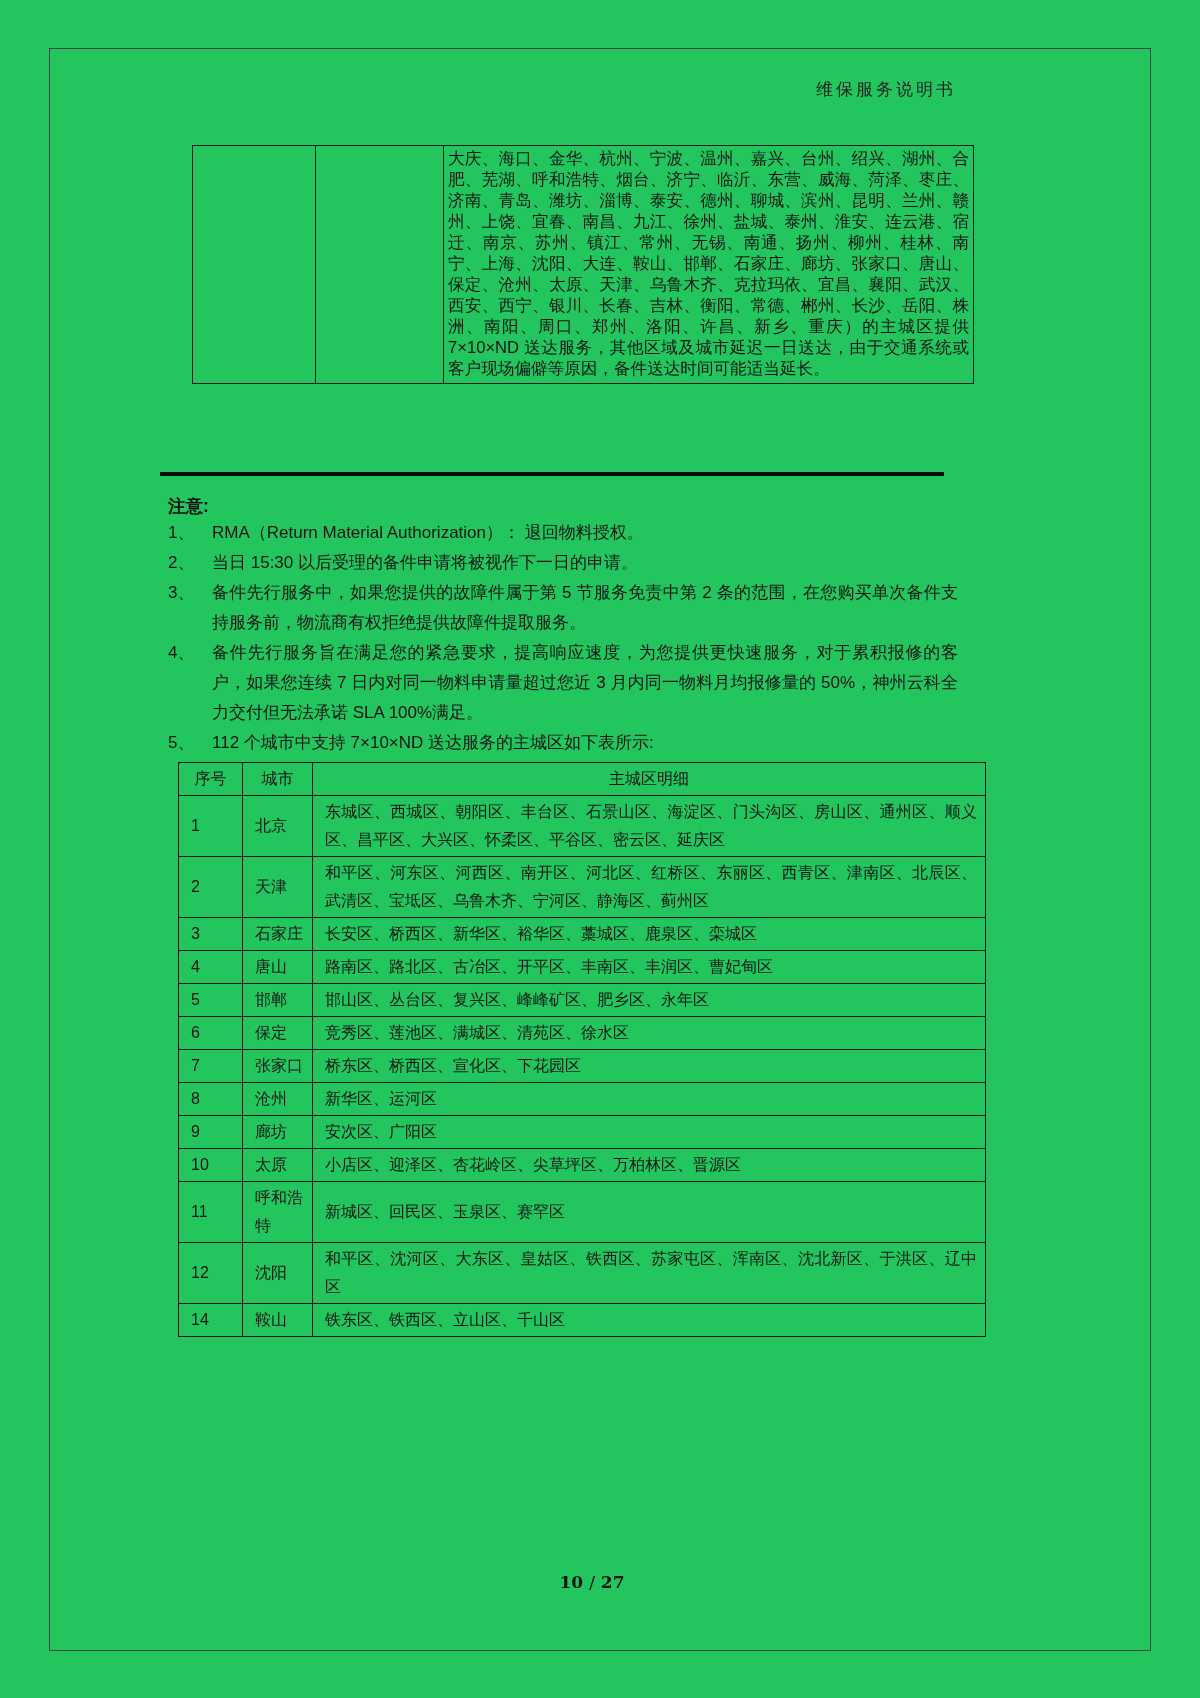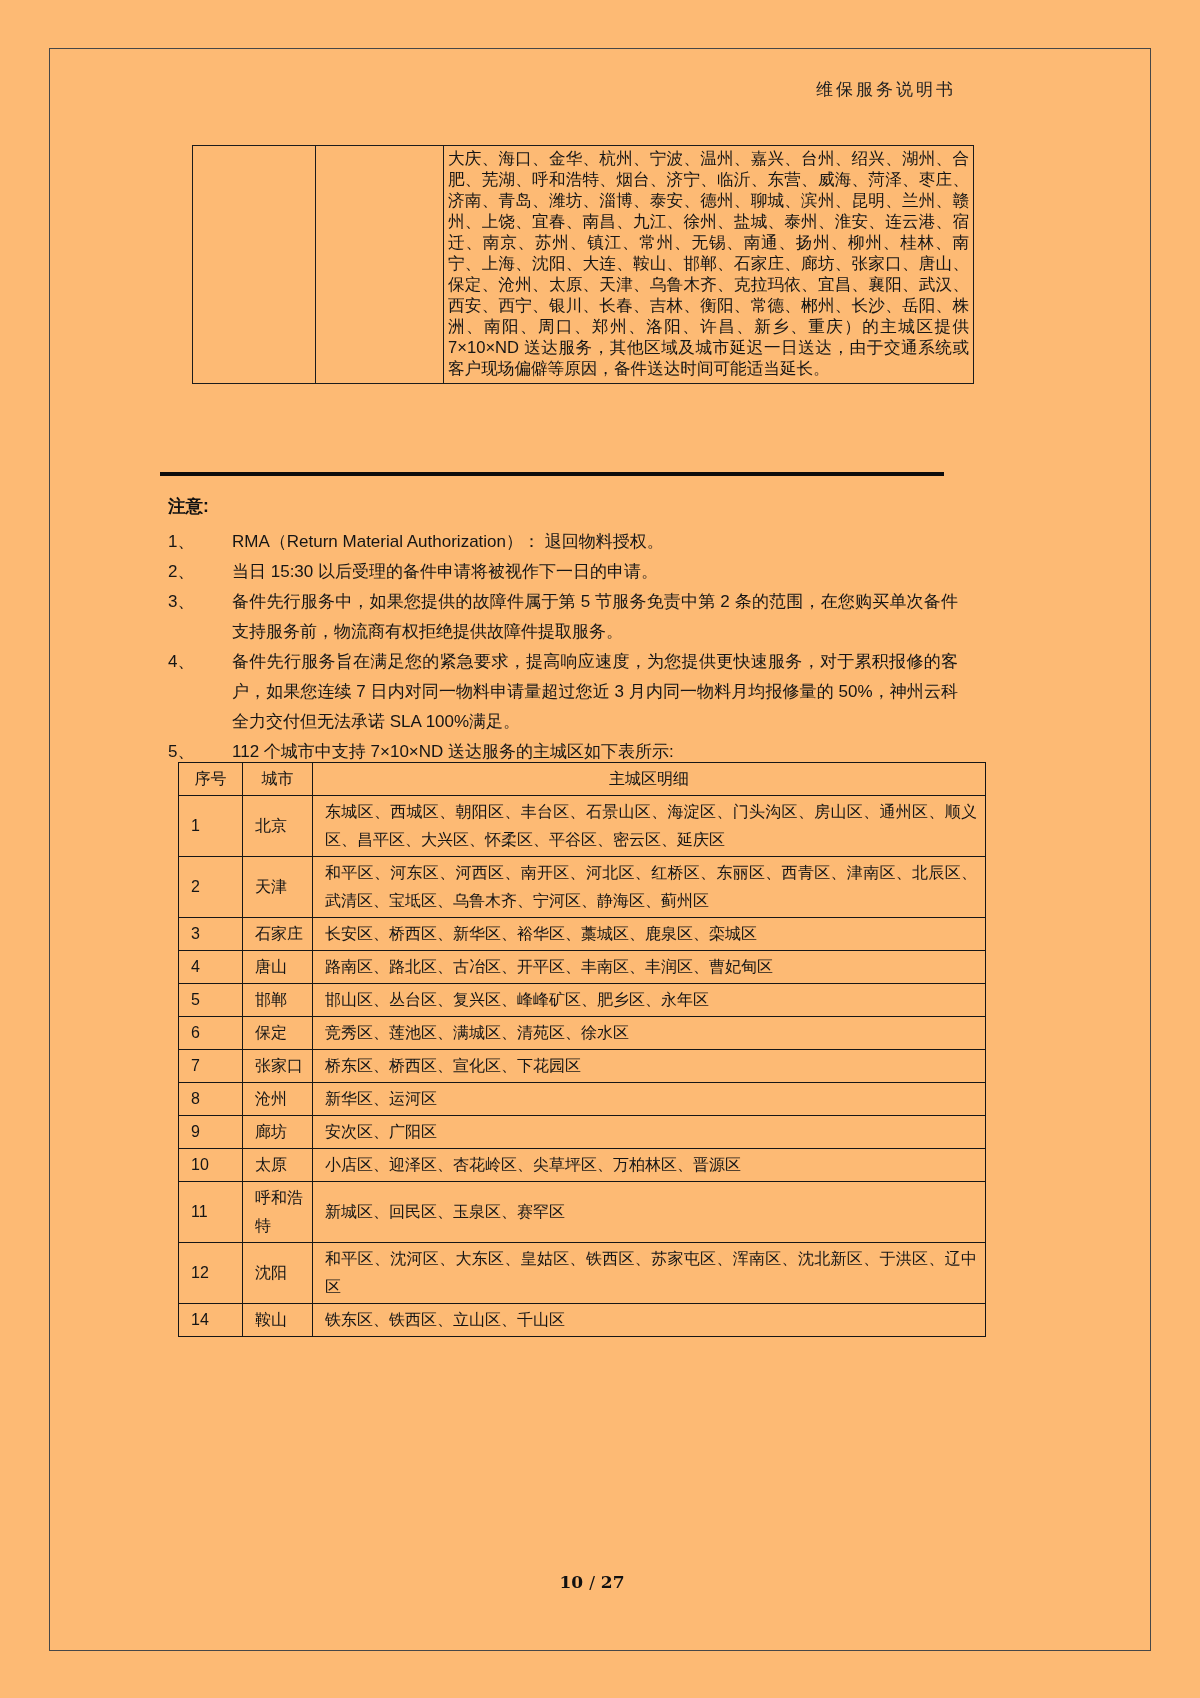--- a/index.html
+++ b/index.html
@@ -1,17 +1,17 @@
 <!DOCTYPE html>
 <html><head>
 <meta charset="utf-8">
 <style>
   html,body { margin:0; padding:0; background:#ffffff; }
   .page {
-    position:relative; width:1200px; height:1698px; background:#fdba74;
+    position:relative; width:1200px; height:1698px; background:#22c55e;
     color:#1a1a1a; font-family:"Liberation Sans", sans-serif;
     overflow:hidden;
   }
   .frame {
     position:absolute; left:49px; top:48px; width:1100px; height:1601px;
     border:1.5px solid #474747;
   }
   .header-title {
     position:absolute; top:78px; left:0; right:244px; text-align:right;
     font-family:"DejaVu Serif", serif; font-size:17px; letter-spacing:3px;
@@ -31,24 +31,24 @@
     width:521px; padding:2px 4px 4px 4px;
     font-size:16.6px; line-height:21px; text-align:justify;
     text-justify:inter-ideograph; color:#151515;
   }
   .rule-thick {
     position:absolute; left:160px; top:472px; width:784px; height:4px;
     background:#0d0d0d;
   }
   
   .notes { position:absolute; left:168px; top:494px; width:790px; }
-  .notes-title { font-weight:bold; font-size:17.5px; line-height:24px; margin-bottom:9px; color:#111; }
+  .notes-title { font-weight:bold; font-size:17.5px; line-height:24px; margin-bottom:0; color:#111; }
   .note-item { display:flex; font-size:17px; line-height:30px; color:#151515; }
   .note-num { width:44px; flex:0 0 44px; }
-  .note-text { flex:1; text-align:justify; text-justify:inter-ideograph;margin-left:20px; }
+  .note-text { flex:1; text-align:justify; text-justify:inter-ideograph; }
   
   table.city-table {
     position:absolute; left:178px; top:762px; width:808px;
     border-collapse:collapse; table-layout:fixed; font-size:16px;
   }
   table.city-table th, table.city-table td {
     border:1.5px solid #161616; vertical-align:middle;
     line-height:28px; padding:2px 8px 2px 12px; font-weight:normal;
     color:#151515; word-break:break-all;
   }

